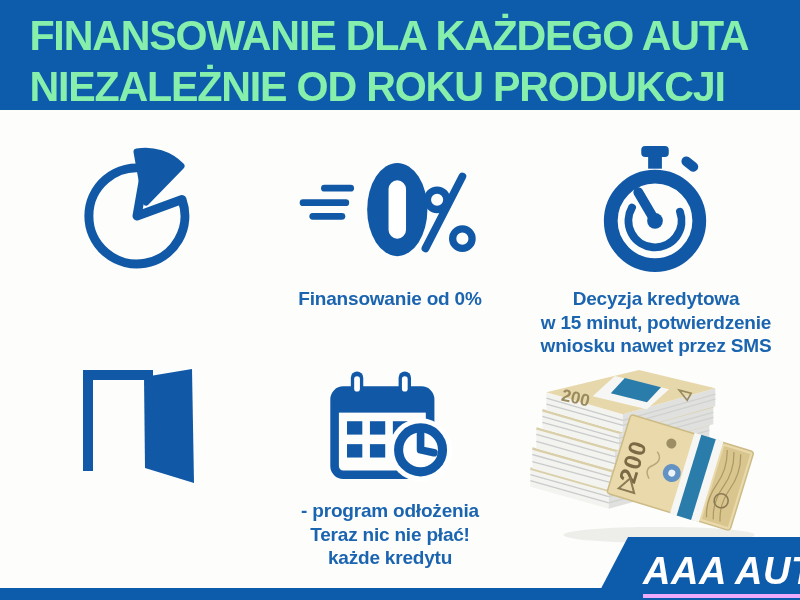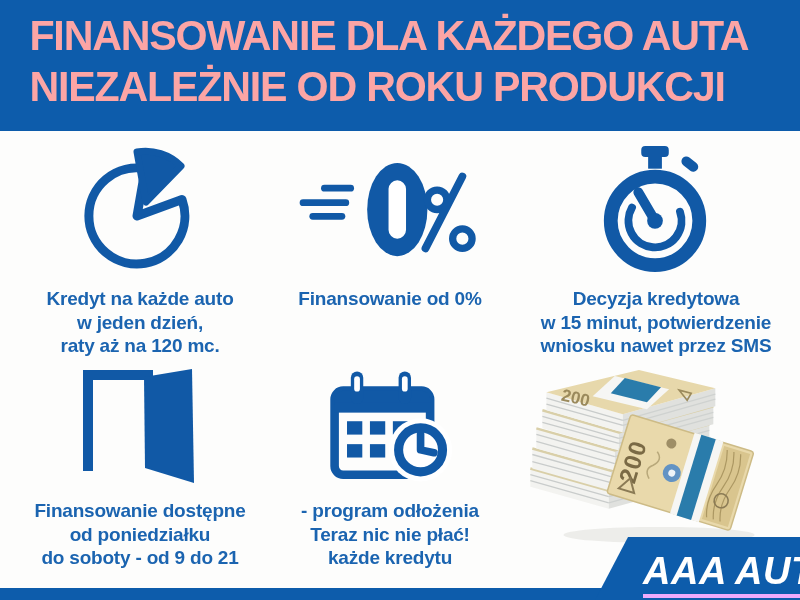--- a/index.html
+++ b/index.html
@@ -1,21 +1,21 @@
 <!DOCTYPE html>
 <html style="--brand_blue: #0d5cab; --icon_blue: #1159a6; --text_blue: #1b64b0; --note_tan: #e7d8ab; --band_teal: #2a7cab; --stack_side_light: #f3f3f0; --stack_side_dark: #e0e1de;"><head>
 <meta charset="utf-8">
 <style>
   html,body{margin:0;padding:0;}
   body{width:800px;height:600px;overflow:hidden;background:#fdfdfc;
        font-family:"Liberation Sans",sans-serif;position:relative;}
 
   
-  .header{position:absolute;left:0;top:0;width:800px;height:131px;
-          background:var(--brand_blue);color:#fca5a5;}
+  .header{position:absolute;left:0;top:0;width:800px;height:110px;
+          background:var(--brand_blue);color:#86efac;}
   .header .hline{white-space:nowrap;font-weight:bold;font-size:42px;
           letter-spacing:-1.2px;line-height:51px;padding-left:30px;
           transform:scaleX(.98);transform-origin:left;}
   .header .hline:first-child{margin-top:10px;}
 
   
   .cell{position:absolute;text-align:center;}
   .iconwrap{display:flex;align-items:center;justify-content:center;}
   .iconwrap svg{color:var(--icon_blue);}
   .caption{margin-top:9px;font-weight:bold;font-size:19px;line-height:23.5px;
@@ -48,25 +48,20 @@
   <div class="hline">FINANSOWANIE DLA KAŻDEGO AUTA</div>
   <div class="hline">NIEZALEŻNIE OD ROKU PRODUKCJI</div>
 </div>
 
 <div class="cell r1 c1">
   <div class="iconwrap">
     <svg width="120" height="132" viewBox="0 0 120 132" aria-hidden="true">
       <path d="M57,72 L102,55.6 A48,48 0 1 1 65.3,24.7 Z" fill="none" stroke="currentColor" stroke-width="9" stroke-linejoin="round"></path>
       <path d="M66,58 L57,8 A50,50 0 0 1 101,22 Z" fill="currentColor" stroke="currentColor" stroke-width="7" stroke-linejoin="round"></path>
     </svg>
-  </div>
-  <div class="caption">
-    <div>Kredyt na każde auto</div>
-    <div>w jeden dzień,</div>
-    <div>raty aż na 120 mc.</div>
   </div>
 </div>
 
 <div class="cell r1 c2">
   <div class="iconwrap">
     <svg width="190" height="102" viewBox="0 0 195 105" aria-hidden="true">
       <g stroke="currentColor" stroke-width="7" stroke-linecap="round">
         <line x1="30" y1="30" x2="57" y2="30"></line>
         <line x1="8" y1="45" x2="52" y2="45"></line>
         <line x1="18" y1="59" x2="48" y2="59"></line>
@@ -101,25 +96,20 @@
     <div>wniosku nawet przez SMS</div>
   </div>
 </div>
 
 <div class="cell r2 c1">
   <div class="iconwrap">
     <svg width="120" height="122" viewBox="0 0 120 122" aria-hidden="true">
       <path d="M8,106 L8,10 L73,10" fill="none" stroke="currentColor" stroke-width="10"></path>
       <polygon points="64,12 112,4 114,118 65,103" fill="currentColor"></polygon>
     </svg>
-  </div>
-  <div class="caption">
-    <div>Finansowanie dostępne</div>
-    <div>od poniedziałku</div>
-    <div>do soboty - od 9 do 21</div>
   </div>
 </div>
 
 <div class="cell r2 c2">
   <div class="iconwrap">
     <svg width="128" height="118" viewBox="0 0 134 122" aria-hidden="true">
       <rect x="9" y="24" width="100" height="88" rx="9" fill="none" stroke="currentColor" stroke-width="9"></rect>
       <rect x="9" y="24" width="100" height="22" rx="9" fill="currentColor"></rect>
       <rect x="9" y="36" width="100" height="11" fill="currentColor"></rect>
       <rect x="26" y="4" width="13" height="34" rx="6.5" fill="currentColor"></rect>

